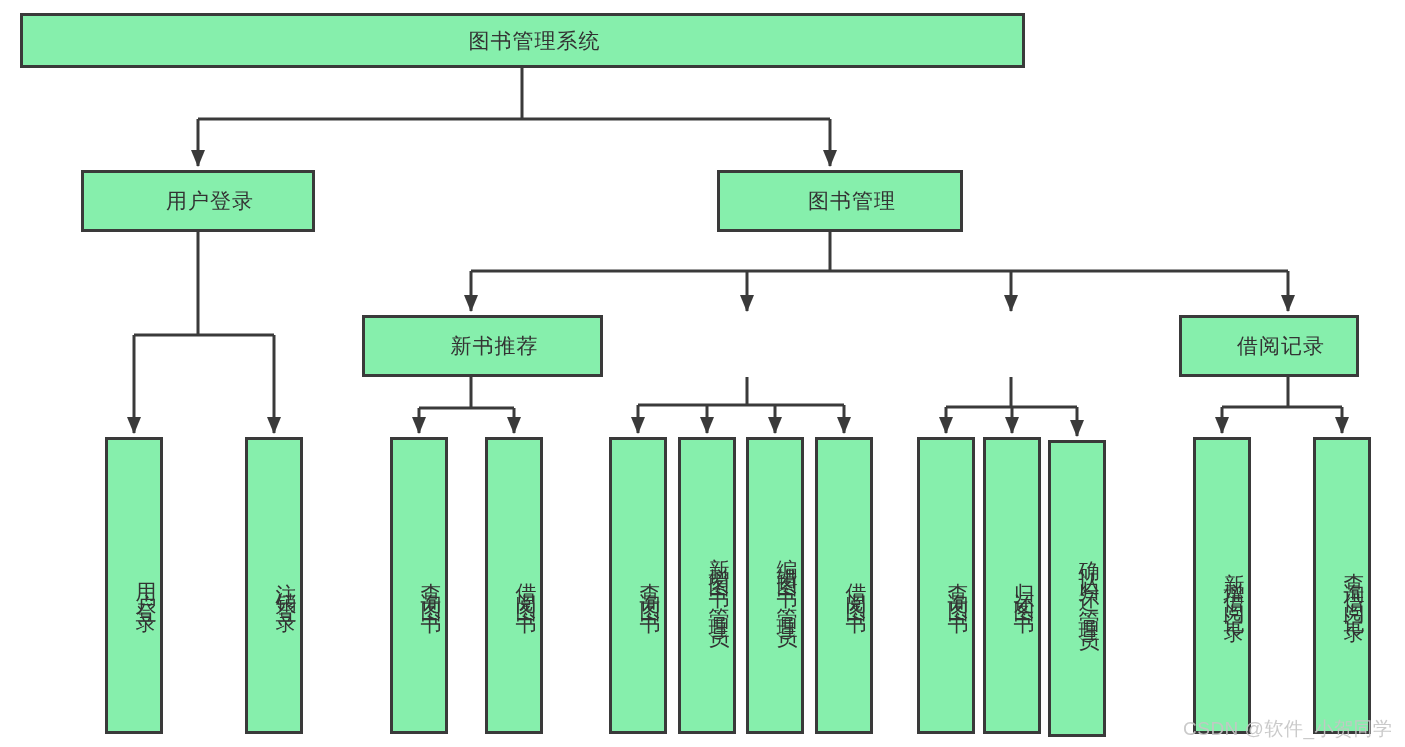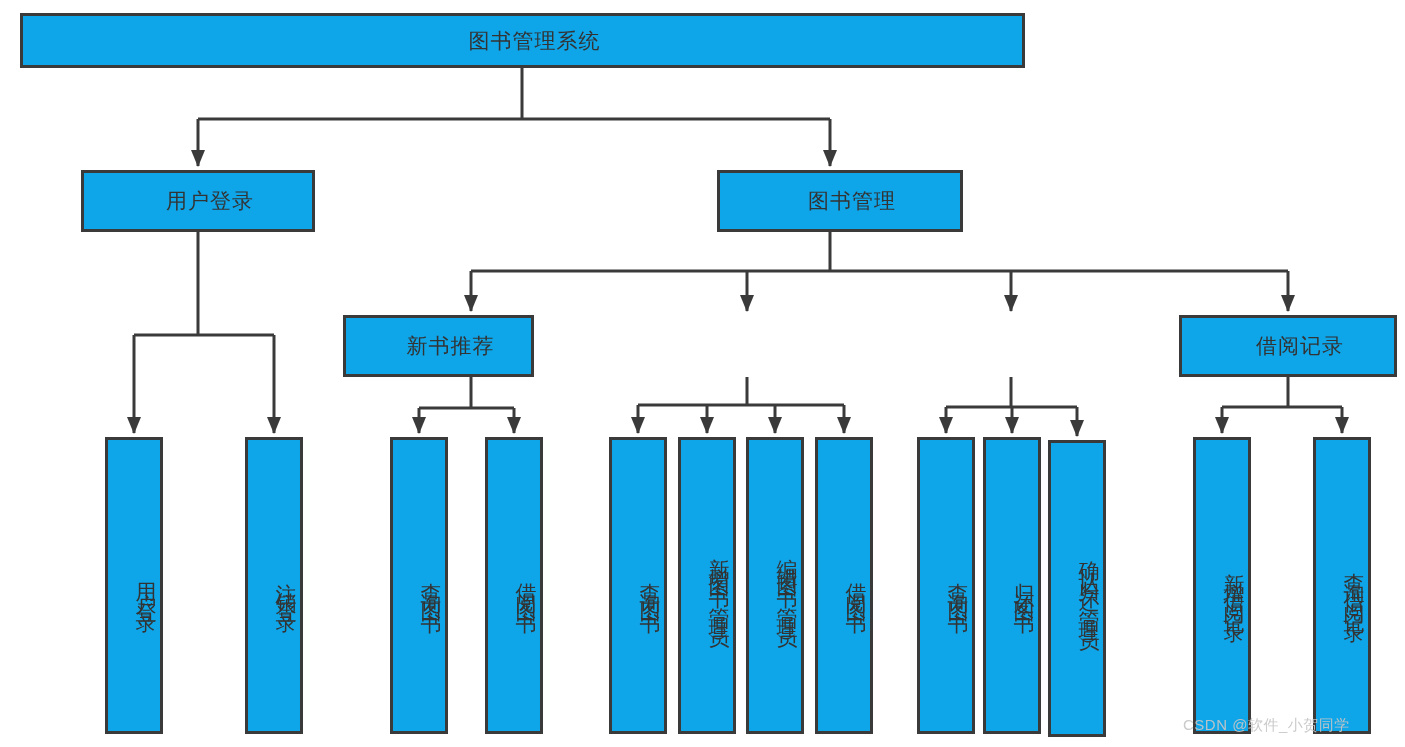--- a/index.html
+++ b/index.html
@@ -8,21 +8,21 @@
     width: 1405px;
     height: 747px;
     background: #ffffff;
     font-family: "Liberation Sans", "DejaVu Sans", sans-serif;
     overflow: hidden;
   }
   #wires { position: absolute; left: 0; top: 0; width: 1405px; height: 747px; }
   .node, .vnode {
     position: absolute;
     box-sizing: border-box;
-    background: #0ea5e9;
+    background: #86efac;
     border: 3px solid #3a3a3a;
     color: #333333;
     display: flex;
     align-items: center;
     justify-content: center;
     font-size: 21px;
     letter-spacing: 1px;
     z-index: 2;
     padding-left: 24px;
   }
@@ -32,21 +32,21 @@
     letter-spacing: 10px;
     width: 58px;
     top: 437px;
     height: 297px;
   }
   .watermark {
     position: absolute;
     z-index: 5;
     left: 1183px;
     top: 716px;
-    font-size: 15px;
+    font-size: 19px;
     color: rgba(197,197,197,0.92);
     letter-spacing: 0.5px;
     white-space: nowrap;
   }
 </style>
 </head>
 <body>
 
 <div id="canvas">
 
@@ -91,22 +91,22 @@
       <path marker-end="url(#ah)" d="M1222,407 V433"></path>
       <path marker-end="url(#ah)" d="M1342,407 V433"></path>
     </g>
   </svg>
 
   <div class="node" style="left:20px; top:13px; width:1005px; height:55px;">图书管理系统</div>
 
   <div class="node" style="left:81px; top:170px; width:234px; height:62px;">用户登录</div>
   <div class="node" style="left:717px; top:170px; width:246px; height:62px;">图书管理</div>
 
-  <div class="node" style="left:343px; top:315px; width:191px; height:62px;">新书推荐</div>
-  <div class="node" style="left:1179px; top:315px; width:218px; height:62px;">借阅记录</div>
+  <div class="node" style="left:362px; top:315px; width:241px; height:62px;">新书推荐</div>
+  <div class="node" style="left:1179px; top:315px; width:180px; height:62px;">借阅记录</div>
 
   <div class="vnode" style="left:105px;">用户登录</div>
   <div class="vnode" style="left:245px;">注销登录</div>
 
   <div class="vnode" style="left:390px;">查询图书</div>
   <div class="vnode" style="left:485px;">借阅图书</div>
 
   <div class="vnode" style="left:609px;">查询图书</div>
   <div class="vnode" style="left:678px;">新增图书（管理员）</div>
   <div class="vnode" style="left:746px;">编辑图书（管理员）</div>

